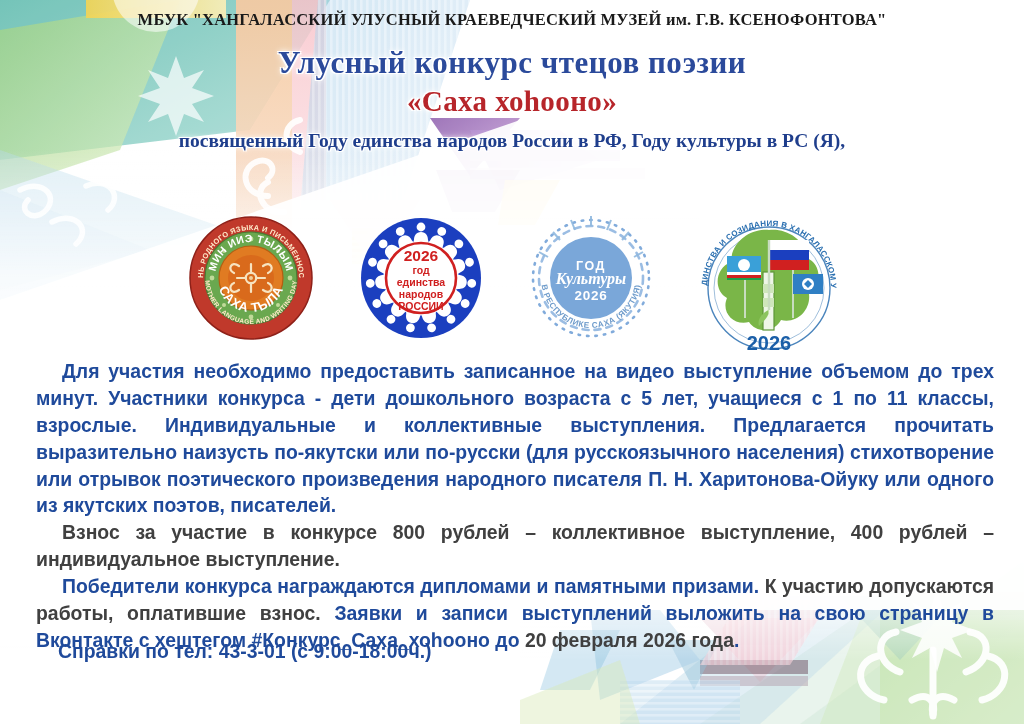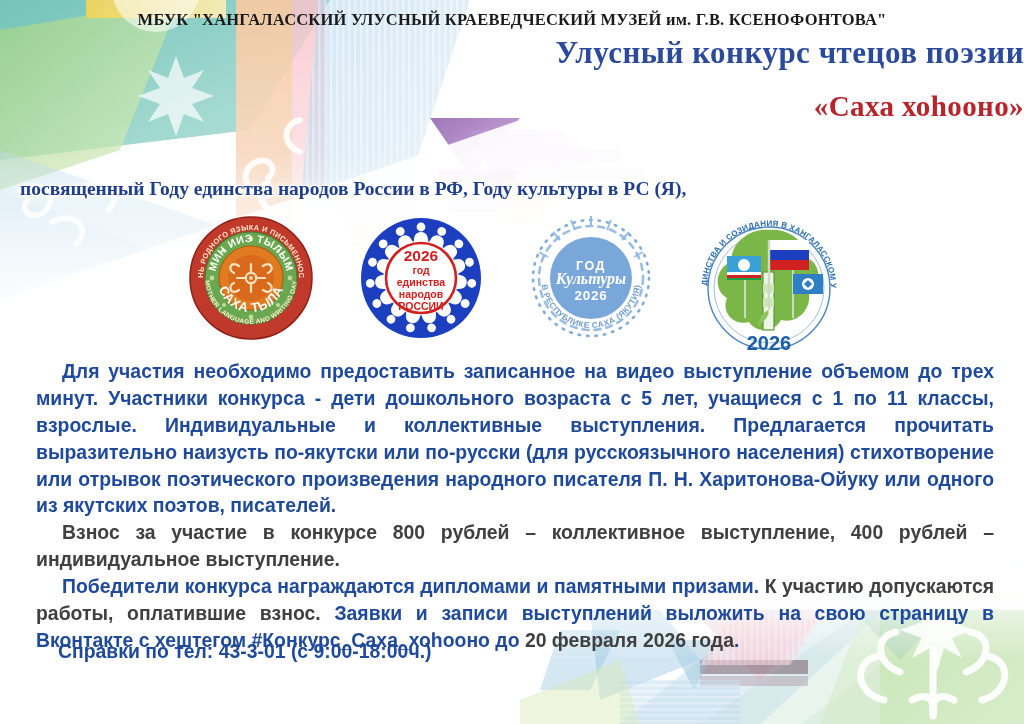--- a/index.html
+++ b/index.html
@@ -39,64 +39,64 @@
     font-family: "Liberation Serif", serif;
     font-weight: bold;
     font-size: 16.5px;
     letter-spacing: 0.2px;
     color: #1a1a1a;
     white-space: nowrap;
   }
 
   .title-block {
     position: absolute;
-    top: 35px; left: 0; right: 0;
-    text-align: right;
+    top: 45px; left: 0; right: 0;
+    text-align: center;
     z-index: 5;
   }
   .title-main {
     font-family: "Liberation Serif", serif;
     font-weight: bold;
     font-size: 31px;
     color: #2b4a9b;
     letter-spacing: 0.5px;
     text-shadow:
       -1.4px -1.4px 0 #fff,  1.4px -1.4px 0 #fff,
       -1.4px  1.4px 0 #fff,  1.4px  1.4px 0 #fff,
        0 0 5px #ffffff, 0 0 9px #ffffff;
     line-height: 1.15;
   }
   .title-sub {
-    margin-top: 19px;
+    margin-top: 4px;
     font-family: "Liberation Serif", serif;
     font-weight: bold;
     font-size: 29px;
     color: #b7252a;
     letter-spacing: 0.4px;
     text-shadow:
       -1.4px -1.4px 0 #fff,  1.4px -1.4px 0 #fff,
       -1.4px  1.4px 0 #fff,  1.4px  1.4px 0 #fff,
        0 0 5px #ffffff, 0 0 9px #ffffff;
     line-height: 1.15;
   }
 
   .dedication {
     position: absolute;
     top: 127px; left: 20px; right: 20px;
+    text-align: center;
     z-index: 5;
     font-family: "Liberation Serif", serif;
     font-weight: bold;
     font-size: 19.5px;
     color: #1f3e8c;
     line-height: 1.42;
     text-shadow:
       -1.1px -1.1px 0 #fff,  1.1px -1.1px 0 #fff,
       -1.1px  1.1px 0 #fff,  1.1px  1.1px 0 #fff,
        0 0 4px #ffffff, 0 0 8px #ffffff;
-    margin-top: 48px;
   }
   .dedication span { display: block; }
 
   
   .emblems {
     position: absolute;
     top: 214px; left: 0; right: 0;
     height: 142px;
     display: flex;
     justify-content: center;

